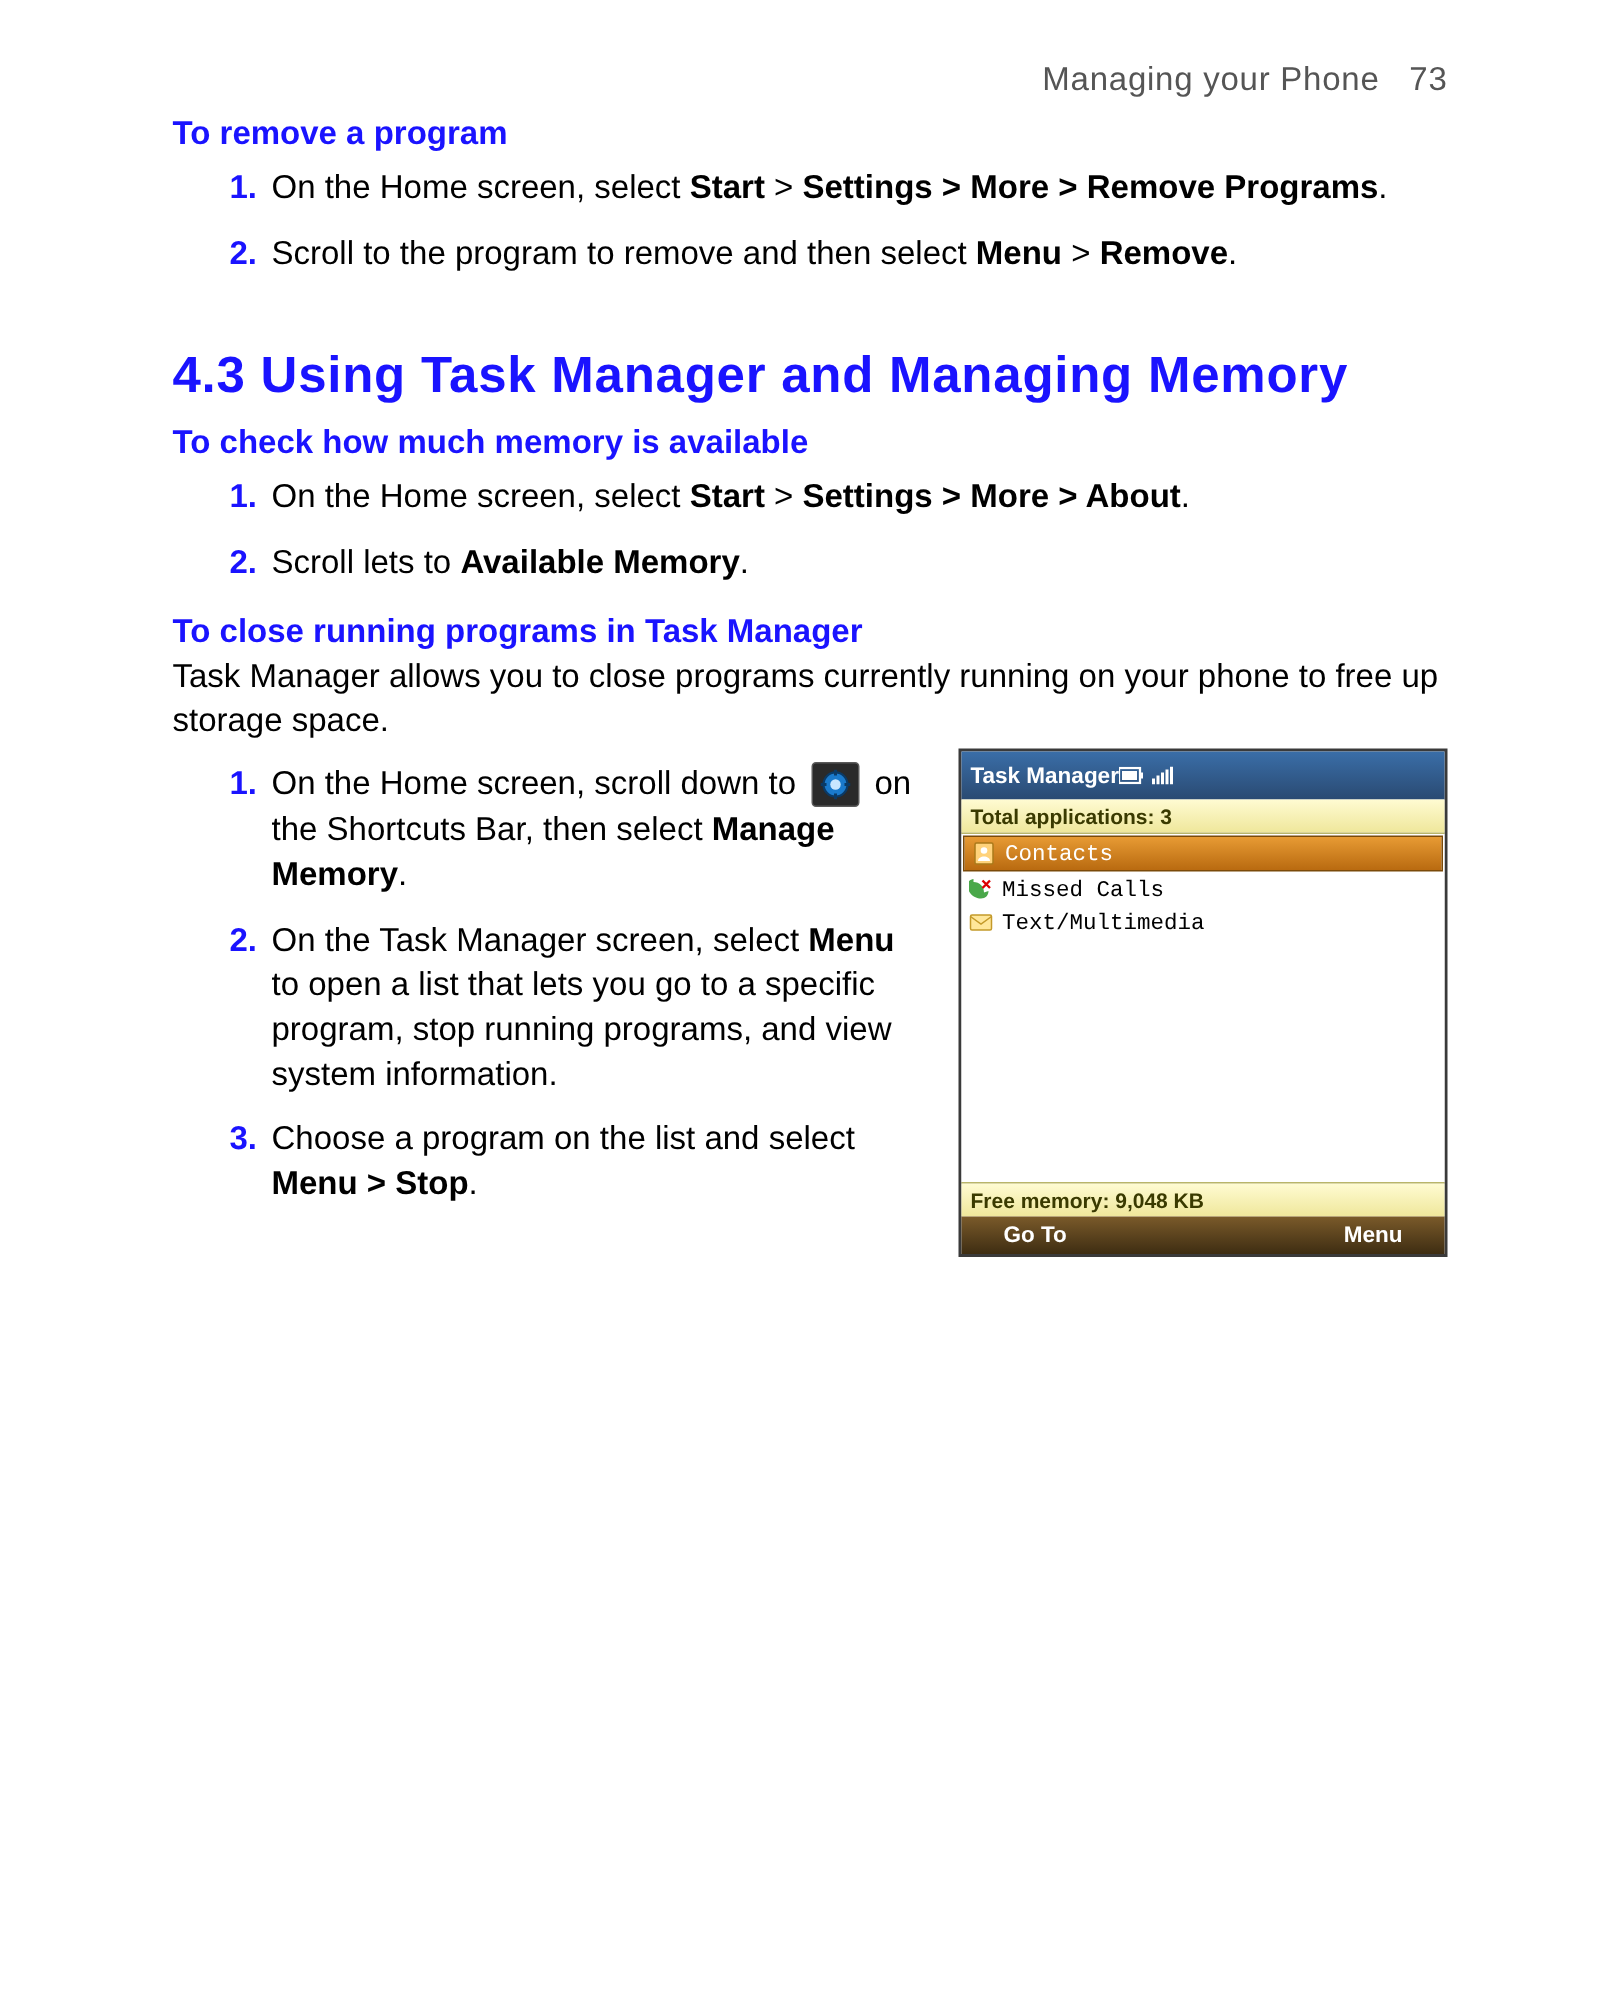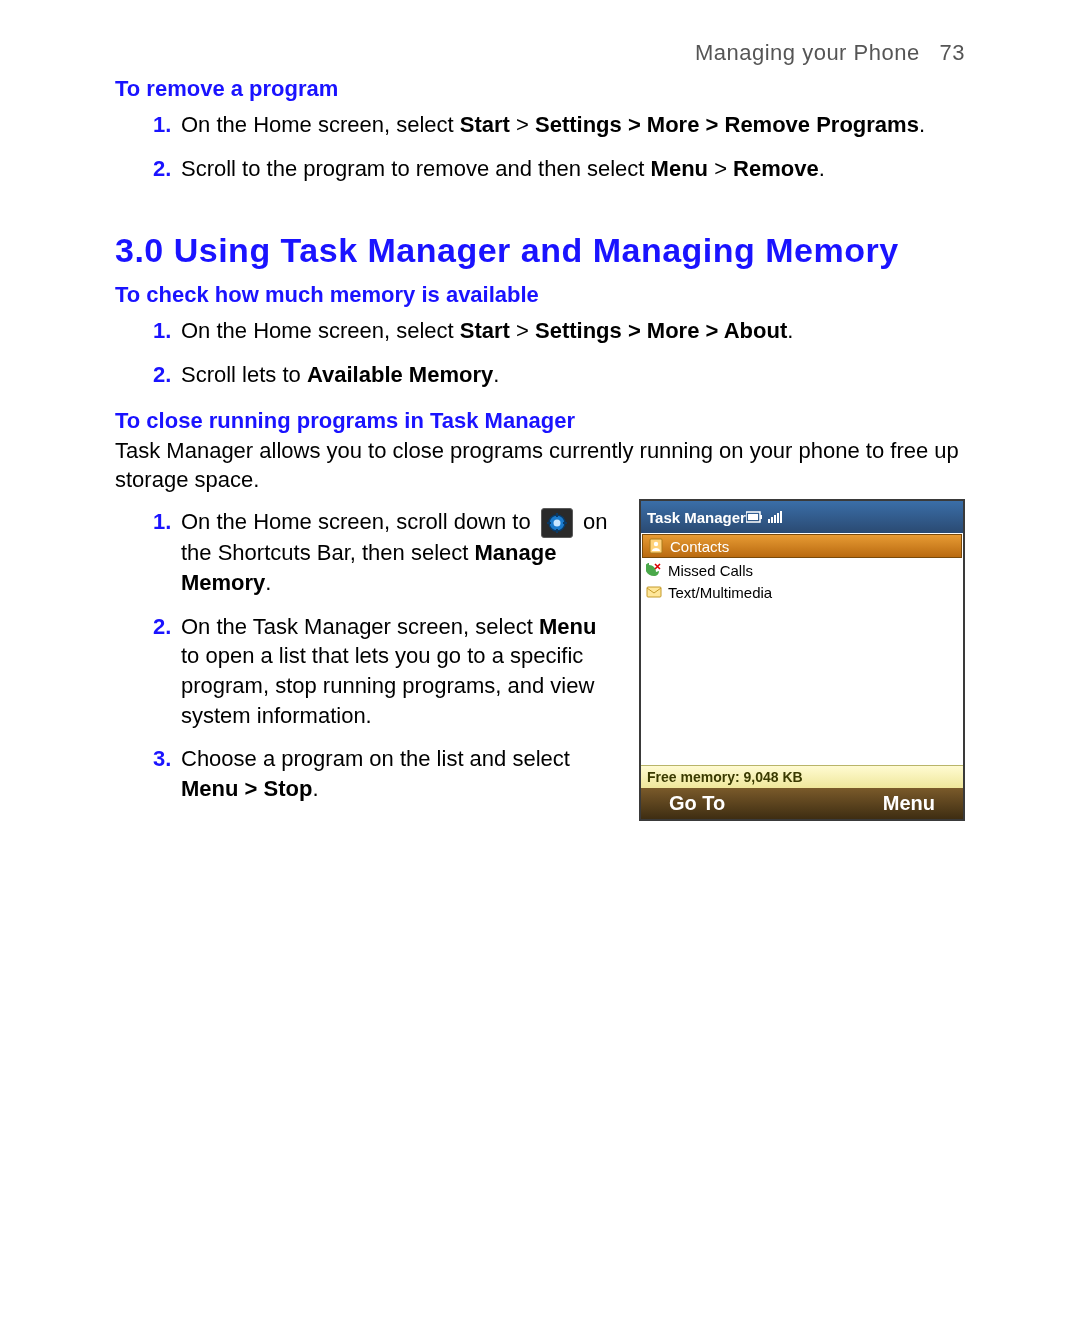--- a/index.html
+++ b/index.html
@@ -103,20 +103,21 @@
     height:232px;
     background:#fff;
     overflow:hidden;
   }
   .phone-item{
     display:flex;
     align-items:center;
     gap:5px;
     padding:2px 4px;
     font-size:15px;
+    font-family:Liberation Mono, monospace;
   }
   .phone-item.sel{
     background:linear-gradient(#e79b34,#b96a10);
     color:#fff;
     border:1px solid #7a4a0a;
     margin:1px;
   }
   .pi-icon{width:18px;height:18px;flex-shrink:0;display:flex;align-items:center;justify-content:center;}
   .phone-free{
     background:linear-gradient(#fffbd2,#efe79b);
@@ -126,21 +127,21 @@
     border-top:1px solid #b9b56a;
     font-size:14px;
   }
   .phone-soft{
     background:linear-gradient(#7a5a2a,#3e2d12);
     color:#fff;
     font-weight:700;
     display:flex;
     justify-content:space-between;
     padding:4px 28px;
-    font-size:20px;
+    font-size:15px;
   }
   .phone-soft span{cursor:default;}
 </style>
 </head>
 <body>
 
 <div class="page-hdr">
   <span>Managing your Phone</span>
   &nbsp;&nbsp;<span class="page-num">73</span>
 </div>
@@ -154,21 +155,21 @@
     </span>
   </li>
   <li>
     <span class="step-num">2.</span>
     <span class="step-body">
       <span>Scroll to the program to remove and then select </span><span class="bold">Menu</span><span> &gt; </span><span class="bold">Remove</span><span>.</span>
     </span>
   </li>
 </ol>
 
-<div class="h2">3.0  Using Task Manager and Managing Memory</div>
+<div class="h2">4.3  Using Task Manager and Managing Memory</div>
 
 <div class="sub-head">To check how much memory is available</div>
 <ol class="steps">
   <li>
     <span class="step-num">1.</span>
     <span class="step-body">
       <span>On the Home screen, select </span><span class="bold">Start</span><span> &gt; </span><span class="bold">Settings &gt; More &gt; About</span><span>.</span>
     </span>
   </li>
   <li>
@@ -230,20 +231,21 @@
           </svg>
         <svg width="14" height="12" viewBox="0 0 14 12">
             <rect x="0" y="8" width="2" height="4" fill="#fff"></rect>
             <rect x="3" y="6" width="2" height="6" fill="#fff"></rect>
             <rect x="6" y="4" width="2" height="8" fill="#fff"></rect>
             <rect x="9" y="2" width="2" height="10" fill="#fff"></rect>
             <rect x="12" y="0" width="2" height="12" fill="#fff"></rect>
           </svg>
       </span>
     </div>
+    <div class="phone-bar">Total applications: 3</div>
     <div class="phone-list">
       <div class="phone-item sel">
         <span class="pi-icon">
           <svg width="16" height="16" viewBox="0 0 16 16">
               <rect x="2" y="1" width="12" height="14" rx="1" fill="#ffd27a" stroke="#aa7a1a"></rect>
               <circle cx="8" cy="6" r="2.2" fill="#fff"></circle>
               <path d="M4 13c0-2 2-3 4-3s4 1 4 3" fill="#fff"></path>
             </svg>
         </span>
         <span>Contacts</span>

